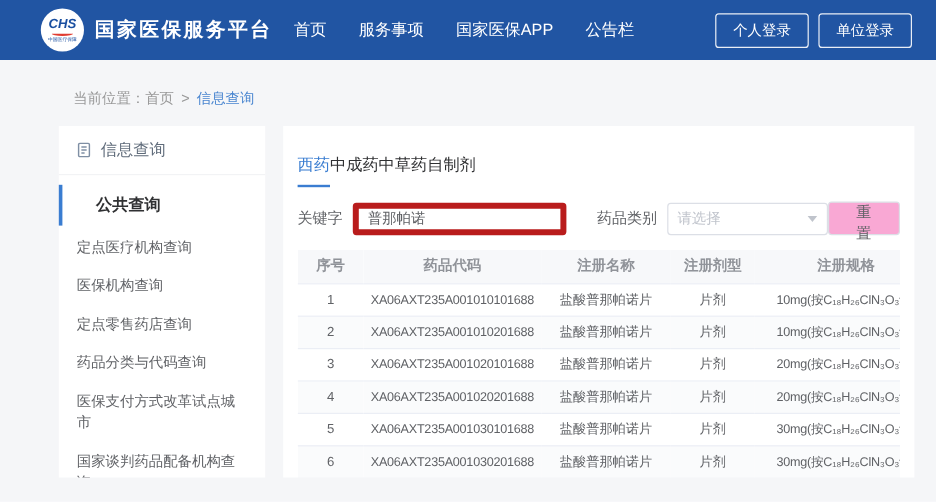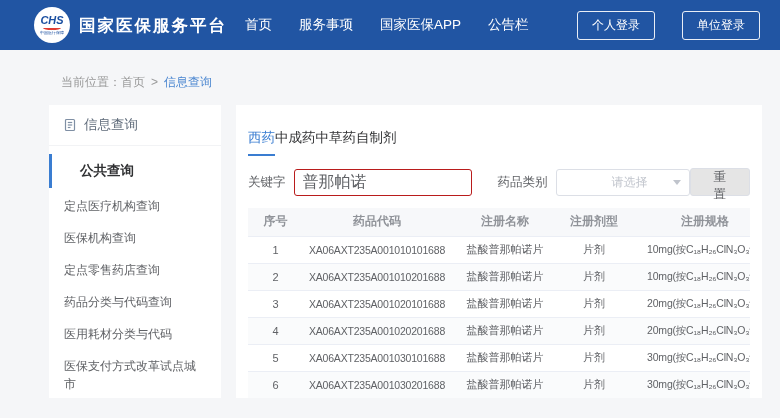--- a/index.html
+++ b/index.html
@@ -21,21 +21,21 @@
   .brand{display:flex;align-items:center;gap:9px;cursor:pointer;}
   .logo{width:36px;height:36px;border-radius:50%;background:#fff;display:flex;flex-direction:column;align-items:center;justify-content:center;flex-shrink:0;}
   .logo-chs{color:#1a4fa0;font-weight:bold;font-style:italic;font-size:11px;line-height:11px;}
   .logo-swoosh{width:18px;height:4px;border-bottom:2px solid #e03c31;border-radius:50%;}
   .logo-sub{color:#1a4fa0;font-size:4px;line-height:5px;}
   .titles{display:flex;flex-direction:row;gap:20px;}
   .site-title{font-size:16.5px;font-weight:bold;letter-spacing:2px;line-height:18px;}
   .site-domain{font-size:12.5px;letter-spacing:2.5px;line-height:13px;}
   .nav{display:flex;gap:27px;margin-left:18px;font-size:13.5px;}
   .nav-item{cursor:pointer;white-space:nowrap;}
-  .login-btns{margin-left:auto;display:flex;gap:27px;}
+  .login-btns{margin-left:auto;display:flex;gap:8px;}
   .login-btn{border:1px solid rgba(255,255,255,.9);border-radius:3px;background:transparent;color:#fff;
     font-size:12px;padding:5px 14px;cursor:pointer;white-space:nowrap;font-family:inherit;}
 
   
   .breadcrumb{padding:24px 0 14px 61px;font-size:12px;color:#999;}
   .breadcrumb .bc-link{color:#999;cursor:pointer;text-decoration:none;}
   .breadcrumb .bc-sep{margin:0 6px;color:#999;}
   .breadcrumb .bc-current{color:#4a86d0;}
 
   
@@ -56,27 +56,27 @@
   .notice-prefix{color:#e6a23c;flex-shrink:0;}
   .notice-close{margin-left:auto;color:#b8bcc4;font-size:14px;cursor:pointer;padding-left:8px;}
 
   .tabs{display:flex;margin-top:12px;font-size:13.5px;color:var(--text-main);}
   .tab{padding-bottom:7px;cursor:pointer;border-bottom:2px solid transparent;}
   .tab.active{color:var(--primary-blue);border-bottom-color:var(--primary-blue);}
 
   .filters{display:flex;align-items:center;margin-top:12px;font-size:12.5px;color:var(--text-sub);}
   .f-label{margin-right:8px;white-space:nowrap;}
   .f-label.second{margin-left:26px;}
-  .keyword-input{width:178px;height:27px;border:1px solid #b91c1c;border-radius:3px;padding:0 8px;font-size:16px;color:var(--text-sub);outline:none;font-family:Liberation Mono, monospace;}
+  .keyword-input{width:178px;height:27px;border:5px solid #b91c1c;border-radius:3px;padding:0 8px;font-size:12px;color:var(--text-sub);outline:none;font-family:Liberation Mono, monospace;}
   .select-box{width:148px;height:27px;border:1px solid #dcdfe6;border-radius:3px;padding:0 8px;display:flex;align-items:center;cursor:pointer;background:#fff;}
-  .select-placeholder{color:#c0c4cc;font-size:12px;flex:1;margin-left:47px;}
+  .select-placeholder{color:#c0c4cc;font-size:12px;flex:1;}
   .caret{width:0;height:0;border-left:4px solid transparent;border-right:4px solid transparent;border-top:5px solid #c0c4cc;}
   .f-spacer{flex:1;}
   .btn{height:28px;border-radius:3px;font-size:12.5px;cursor:pointer;padding:0 18px;font-family:inherit;}
-  .btn-reset{background:#e5e5e5;border:1px solid #dcdfe6;color:var(--text-sub);}
+  .btn-reset{background:#f9a8d4;border:1px solid #dcdfe6;color:var(--text-sub);}
   .btn-search{background:var(--primary-blue);border:1px solid var(--primary-blue);color:#fff;margin-left:10px;padding:0 20px;}
 
   
   .table-wrap{margin-top:12px;overflow:hidden;}
   table{border-collapse:collapse;table-layout:fixed;width:533px;}
   th{background:#f7f8fa;color:var(--text-light);font-weight:bold;font-size:12px;height:28px;
      border-bottom:1px solid var(--border);padding:0 4px;white-space:nowrap;overflow:hidden;text-align:center;margin-top:12px;}
   td{color:var(--text-sub);font-size:11px;height:27px;text-align:center;border-bottom:1px solid var(--border);
      white-space:nowrap;overflow:hidden;padding:0 4px;}
   td.code,td.spec{font-size:10.5px;letter-spacing:-0.2px;}
@@ -125,21 +125,20 @@
           <line x1="4.8" y1="9.5" x2="7.5" y2="9.5"></line>
         </svg>
         <span>信息查询</span>
       </div>
       <div class="sb-section">公共查询</div>
       <ul class="sb-list">
         <li class="sb-item">定点医疗机构查询</li>
         <li class="sb-item">医保机构查询</li>
         <li class="sb-item">定点零售药店查询</li>
         <li class="sb-item">药品分类与代码查询</li>
-        <li class="sb-item">医用耗材分类与代码</li>
         <li class="sb-item">医保支付方式改革试点城市</li>
         <li class="sb-item">国家谈判药品配备机构查询</li>
 
       </ul>
     </aside>
 
     <main class="card main">
 
 
       <div class="tabs">

